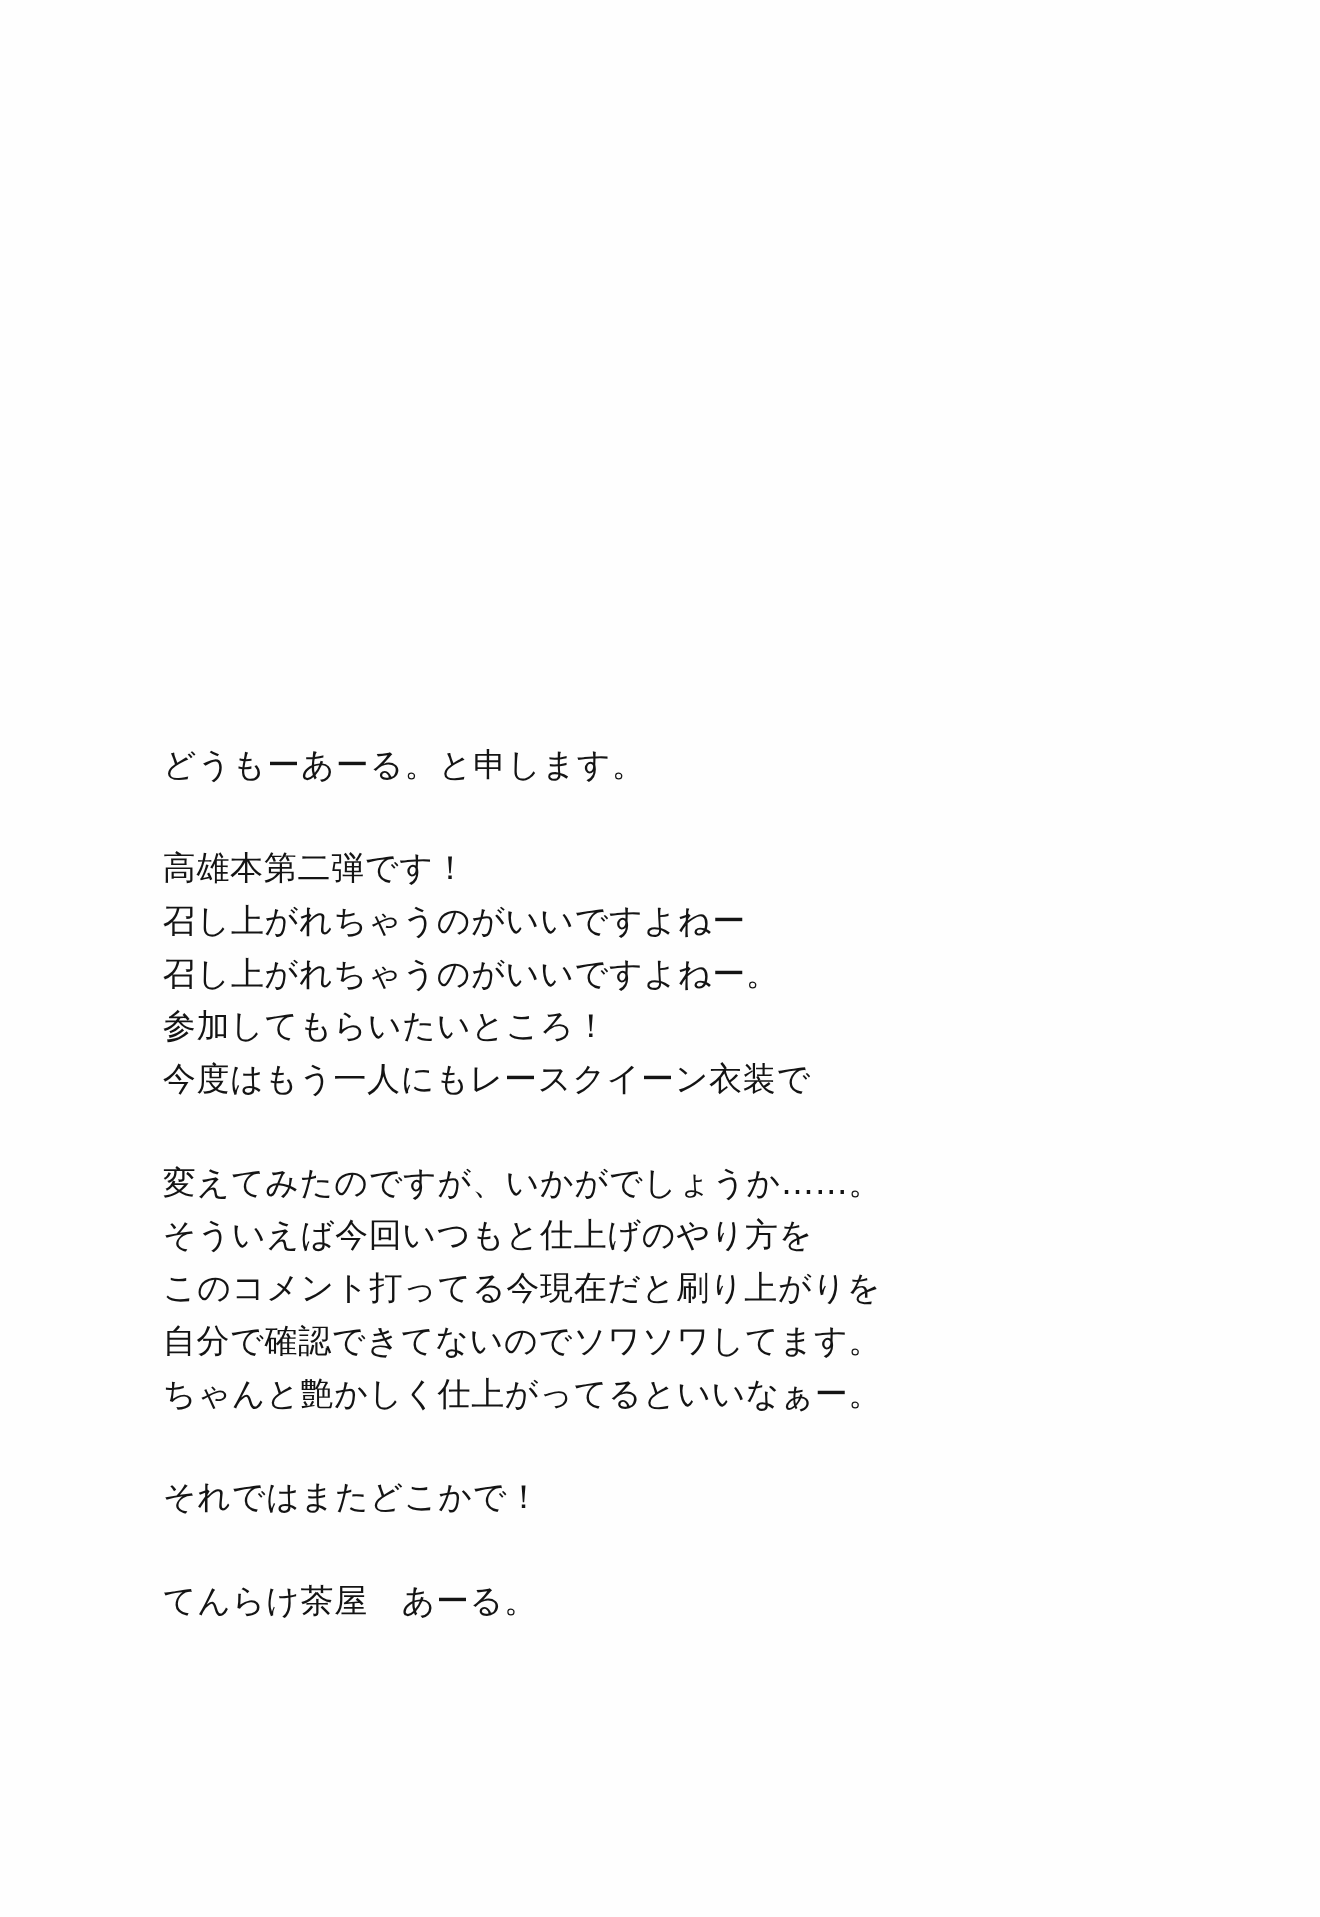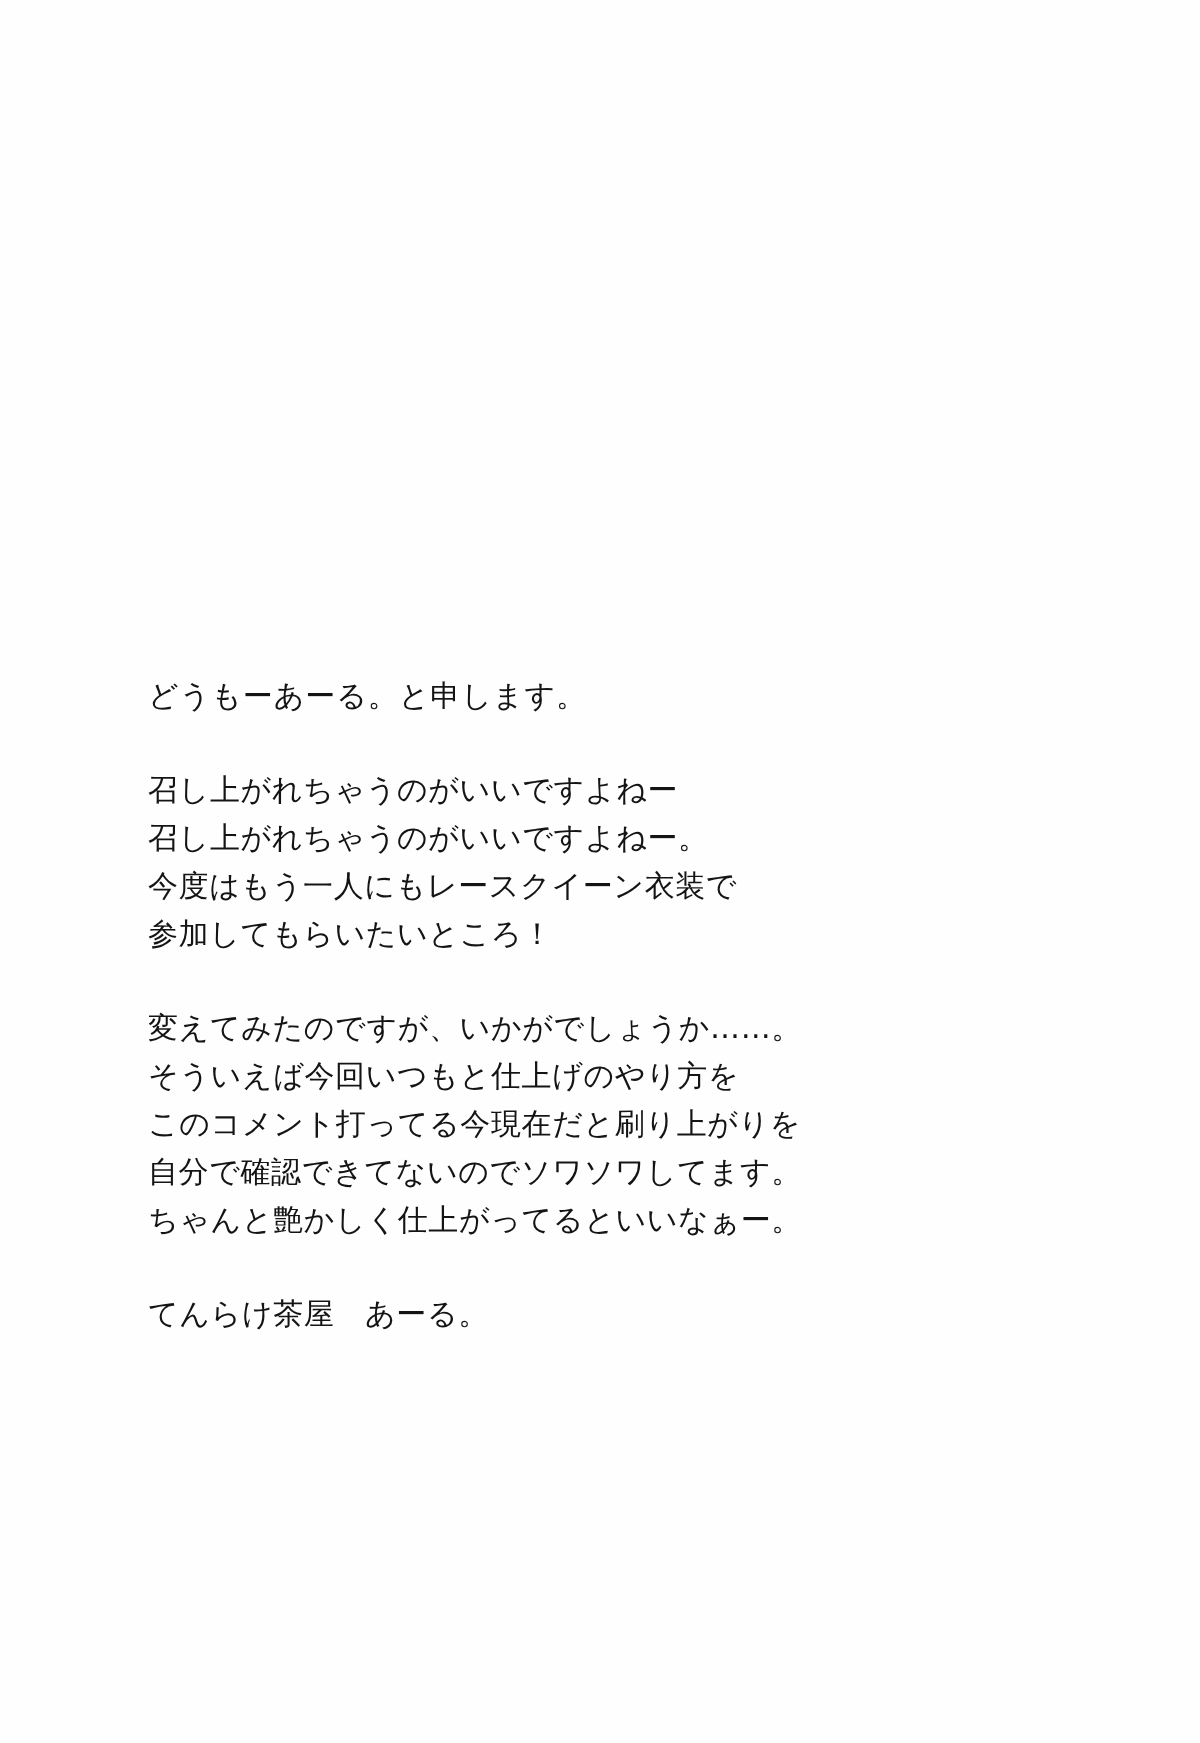--- a/index.html
+++ b/index.html
@@ -50,33 +50,37 @@
 <body>
 
 <div class="page">
   <div class="afterword">
 
     <div class="para">
       <div class="line lead">どうもーあーる。と申します。</div>
     </div>
 
     <div class="para">
+      <div class="line">高雄本第二弾です！</div>
       <div class="line">召し上がれちゃうのがいいですよねー</div>
       <div class="line">召し上がれちゃうのがいいですよねー。</div>
+      <div class="line">参加してもらいたいところ！</div>
       <div class="line">今度はもう一人にもレースクイーン衣装で</div>
-      <div class="line">参加してもらいたいところ！</div>
     </div>
 
     <div class="para">
       <div class="line">変えてみたのですが、いかがでしょうか……。</div>
       <div class="line">そういえば今回いつもと仕上げのやり方を</div>
       <div class="line">このコメント打ってる今現在だと刷り上がりを</div>
       <div class="line">自分で確認できてないのでソワソワしてます。</div>
       <div class="line">ちゃんと艶かしく仕上がってるといいなぁー。</div>
     </div>
 
+    <div class="para">
+      <div class="line">それではまたどこかで！</div>
+    </div>
 
     <div class="para">
       <div class="line">てんらけ茶屋　あーる。</div>
     </div>
 
   </div>
 </div>
 
 </body></html>

